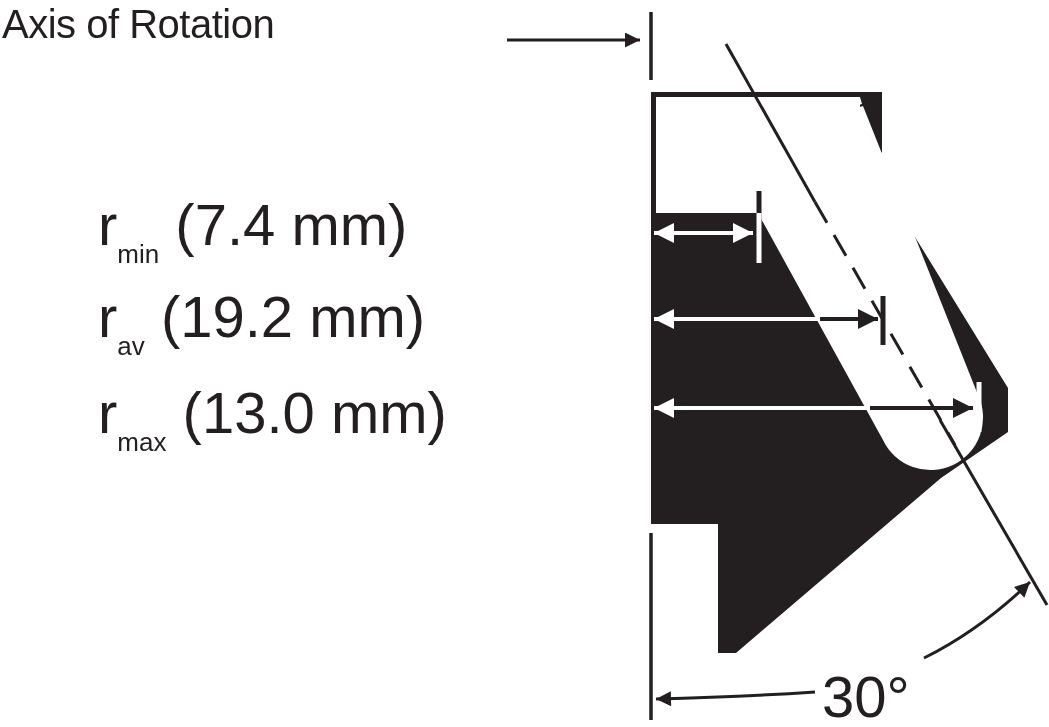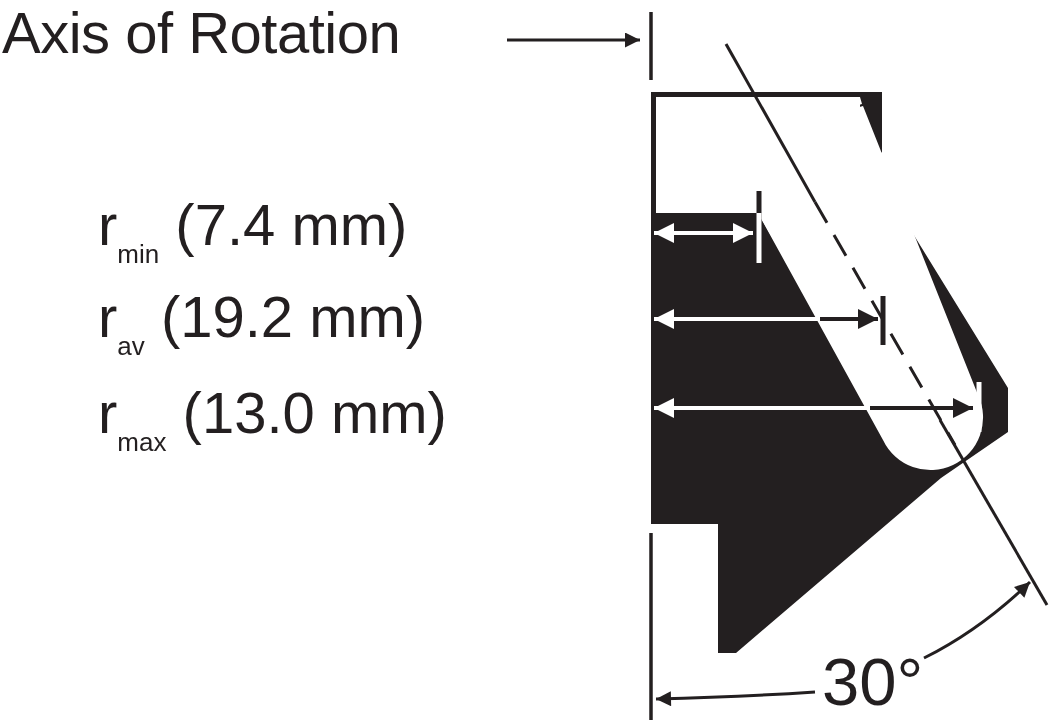--- a/index.html
+++ b/index.html
@@ -1,23 +1,23 @@
 <!DOCTYPE html>
 <html><head>
 <meta charset="utf-8">
 <style>
   html, body { margin: 0; padding: 0; background: #ffffff; }
   body { width: 1049px; height: 727px; position: relative; overflow: hidden;
          font-family: "Liberation Sans", sans-serif; color: #231f20; }
   .label { position: absolute; white-space: nowrap; color: #231f20;
            font-family: "Liberation Sans", sans-serif; line-height: 1; }
-  .title { left: 2px; top: 4px; font-size: 58px; letter-spacing: -0.5px; }
+  .title { left: 2px; top: 4px; font-size: 40px; letter-spacing: -0.5px; }
   .rlabel { left: 98px; font-size: 58px; }
   .rlabel sub { font-size: 26px; vertical-align: -18px; line-height: 0; }
-  .angle { left: 822px; top: 648px; font-size: 67px; }
+  .angle { left: 822px; top: 668px; font-size: 58px; }
   svg { position: absolute; left: 0; top: 0; }
 </style>
 </head>
 <body>
 
 <div class="label title">Axis of Rotation</div>
 
 <div class="label rlabel" style="top:196px;"><span>r</span><sub>min</sub> <span>(7.4 mm)</span></div>
 
 <div class="label rlabel" style="top:288px;"><span>r</span><sub>av</sub> <span>(19.2 mm)</span></div>

